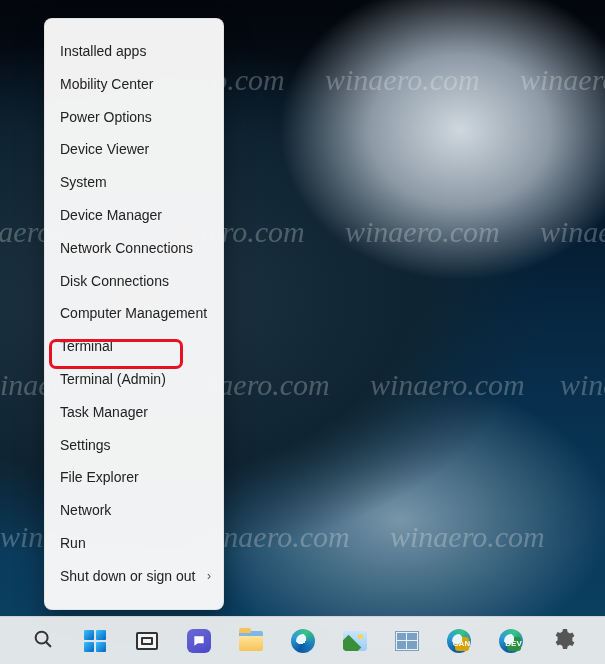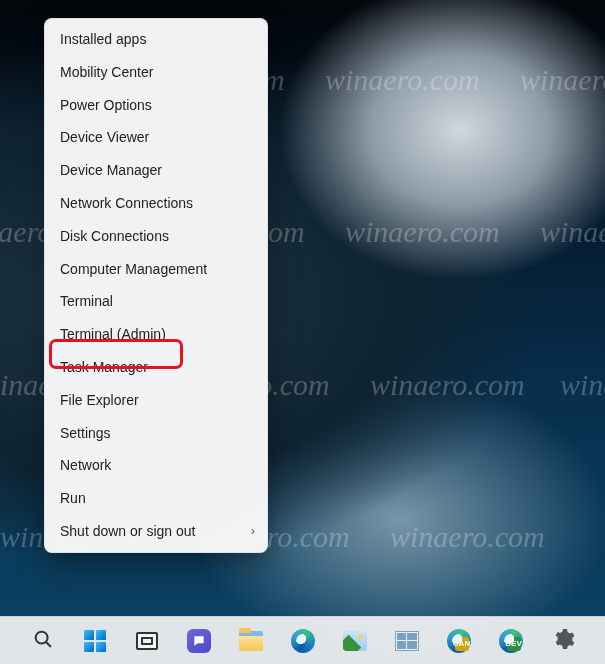--- a/index.html
+++ b/index.html
@@ -20,26 +20,26 @@
     font-style: italic;
     font-size: 30px;
     white-space: nowrap;
     user-select: none;
     pointer-events: none;
   }
   
   .winx-menu {
     position: absolute;
     left: 44px; top: 18px;
-    width: 224px;
+    width: 180px;
     background: rgba(249,249,249,0.97);
     border: 1px solid rgba(0,0,0,0.06);
     border-radius: 8px;
     box-shadow: 0 12px 28px rgba(0,0,0,0.35);
-    padding: 4px 0;
+    padding: 16px 0;
     backdrop-filter: blur(20px);
   }
   .menu-item {
     position: relative;
     padding: 8px 14px 8px 15px;
     color: #222;
     line-height: 1.2;
     cursor: default;
     white-space: nowrap;
   }
@@ -132,29 +132,30 @@
   <span class="watermark" style="left:560px;top:368px">winaero.com</span>
   <span class="watermark" style="left:0px;top:520px">winaero.com</span>
   <span class="watermark" style="left:195px;top:520px">winaero.com</span>
   <span class="watermark" style="left:390px;top:520px">winaero.com</span>
 
   <div class="winx-menu" id="menu">
       <div class="menu-item"><span>Installed apps</span></div>
       <div class="menu-item"><span>Mobility Center</span></div>
       <div class="menu-item"><span>Power Options</span></div>
       <div class="menu-item"><span>Device Viewer</span></div>
+      <div class="menu-item"><span>System</span></div>
       <div class="menu-item"><span>Device Manager</span></div>
       <div class="menu-item"><span>Network Connections</span></div>
       <div class="menu-item"><span>Disk Connections</span></div>
       <div class="menu-item"><span>Computer Management</span></div>
       <div class="menu-item"><span>Terminal</span></div>
       <div class="menu-item"><span>Terminal (Admin)</span></div>
       <div class="menu-item"><span>Task Manager</span></div>
+      <div class="menu-item"><span>Settings</span></div>
       <div class="menu-item"><span>File Explorer</span></div>
-      <div class="menu-item"><span>Settings</span></div>
       <div class="menu-item"><span>Network</span></div>
       <div class="menu-item"><span>Run</span></div>
       <div class="menu-item"><span>Shut down or sign out</span><span class="chev">›</span></div>
     </div>
 
   <div class="highlight-box"></div>
 
   <div class="taskbar" id="taskbar">
       <div class="tb-btn">
         <span class="search-icon"><svg viewBox="0 0 24 24" fill="none" stroke-width="2.2" stroke-linecap="round">

